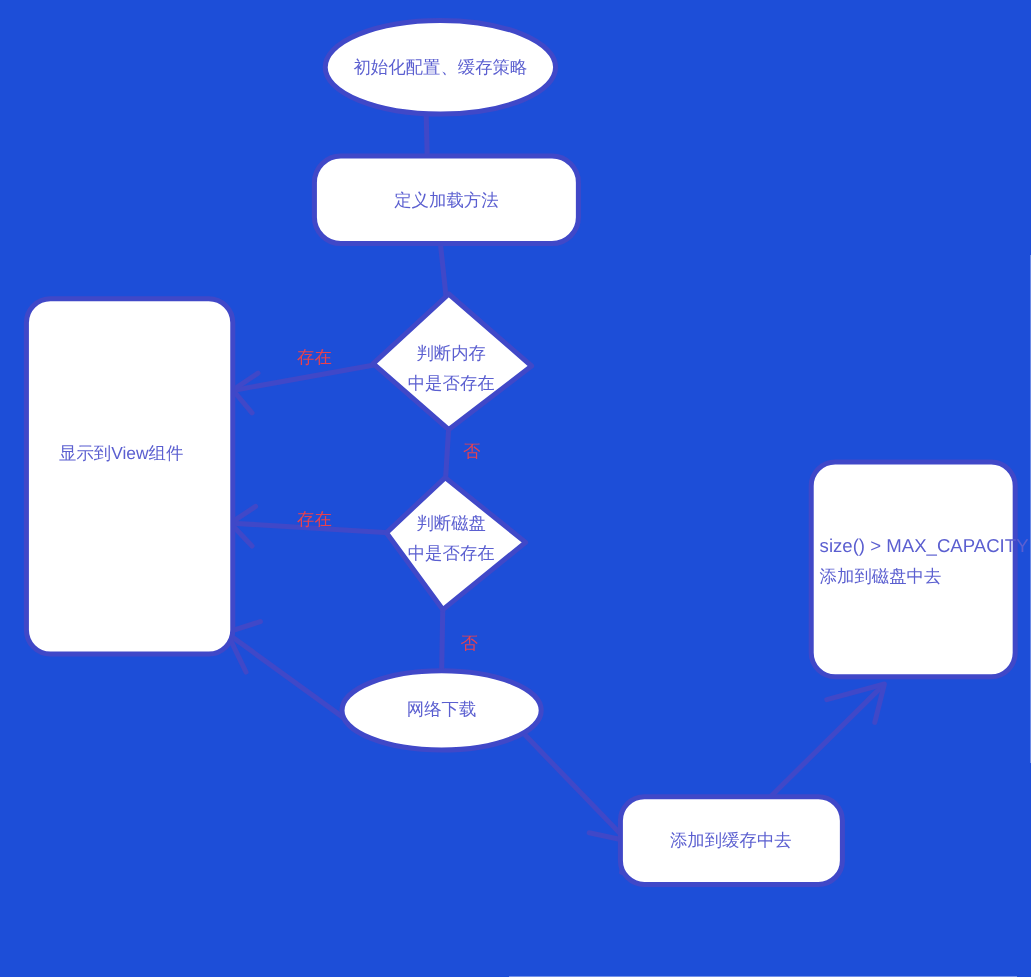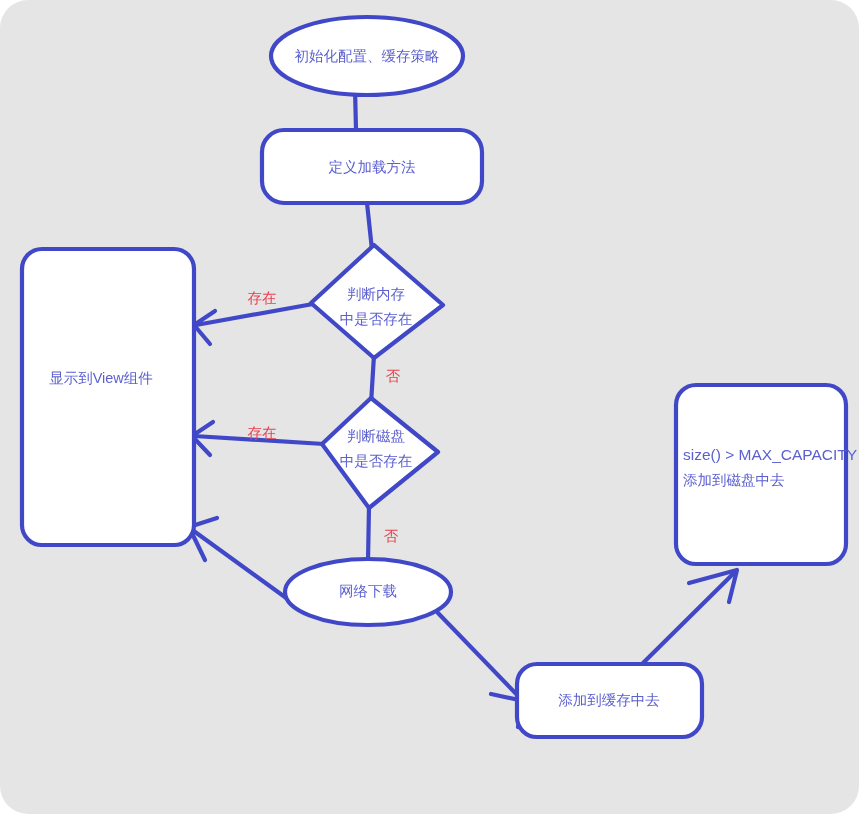--- a/index.html
+++ b/index.html
@@ -10,22 +10,21 @@
   body {
     width: 859px;
     height: 814px;
     font-family: "Liberation Sans", "DejaVu Sans", sans-serif;
     overflow: hidden;
   }
   #canvas-wrap {
     position: relative;
     width: 859px;
     height: 814px;
-    background: #e5e5e5;
-    border-radius: 28px;
+    background: #1d4ed8;
   }
   svg#flow {
     display: block;
     width: 859px;
     height: 814px;
   }
   .shape {
     fill: #ffffff;
     stroke: #4048c8;
     stroke-width: 4.2;

